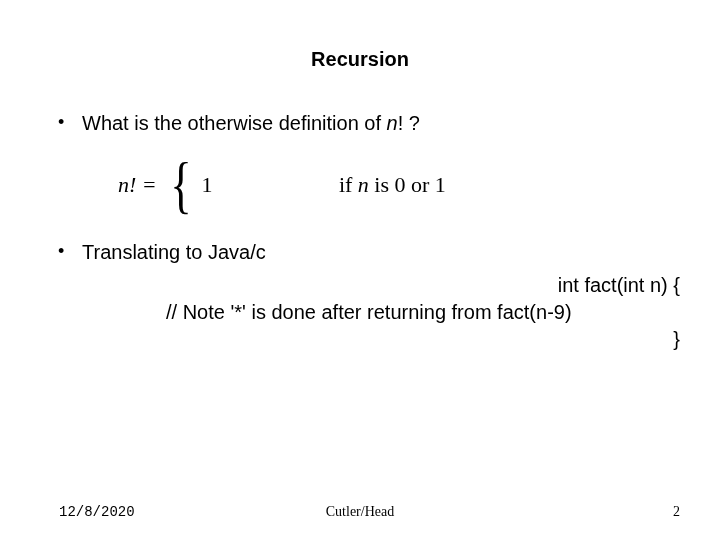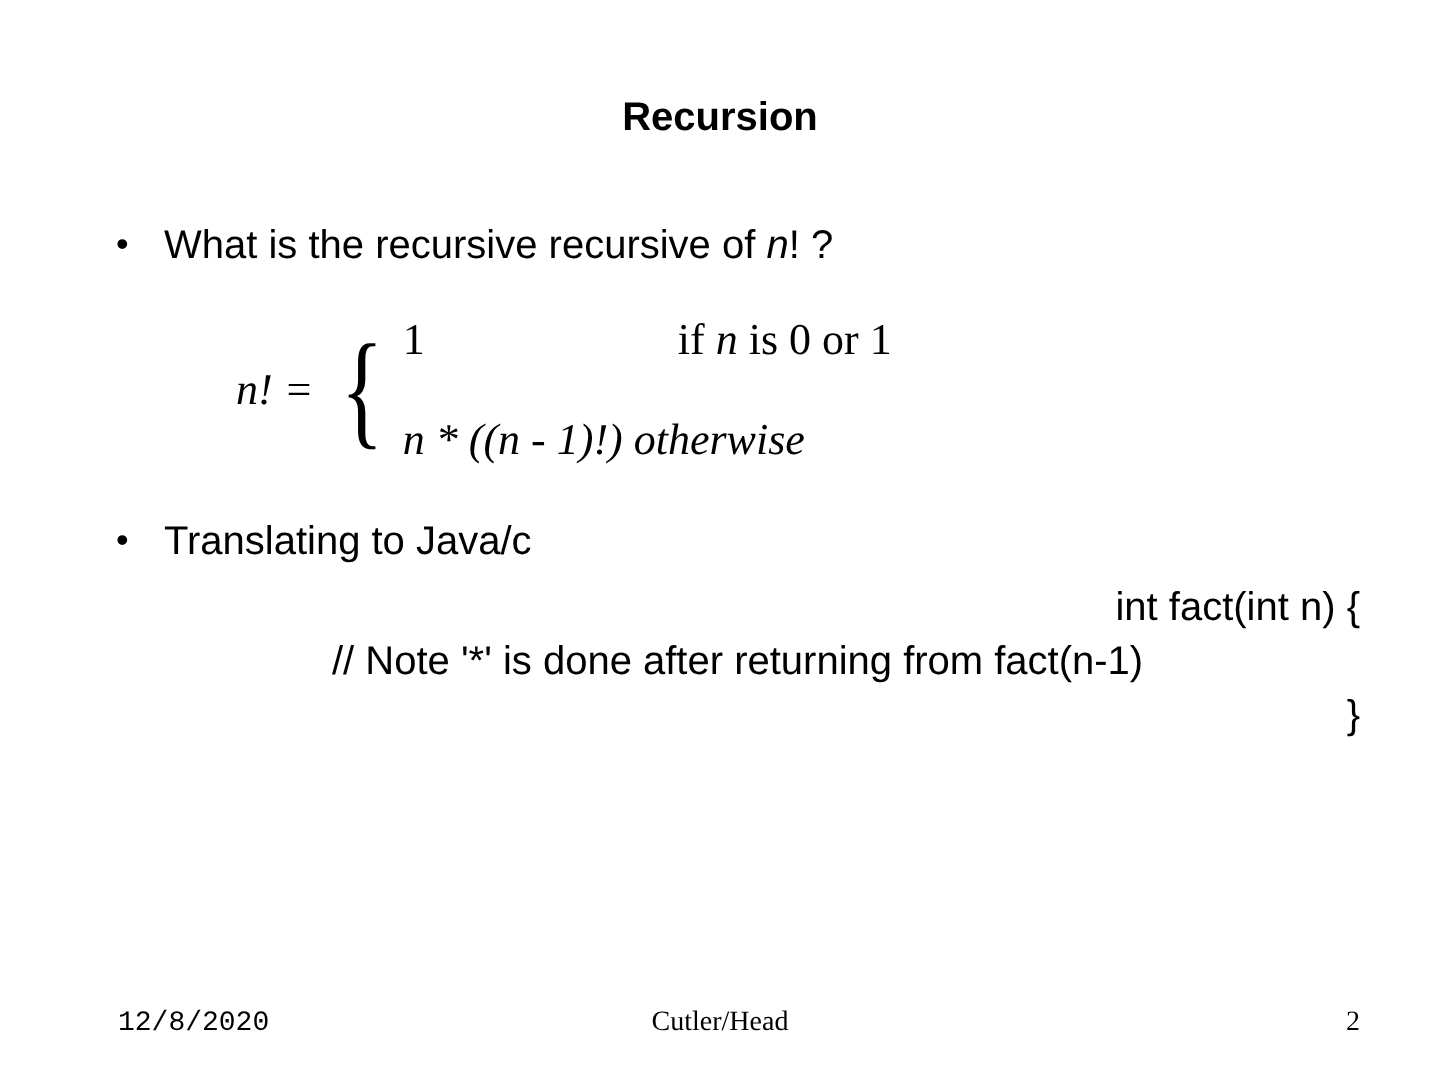--- a/index.html
+++ b/index.html
@@ -69,22 +69,22 @@
     font-size: 64px;
     line-height: 60px;
     padding: 0 6px 0 2px;
     font-weight: normal;
     font-family: "Times New Roman", Times, serif;
     transform: scaleX(0.7);
     display: inline-block;
   }
   .cases {
     display: flex;
-    flex-direction: column;
-    gap: 20px;
+    flex-direction: row;
+    gap: 6px;
   }
   .case-line {
     white-space: nowrap;
   }
   .code {
     margin-top: 2px;
   }
   .code .i1 { padding-left: 88px; text-align: right; }
   .code .i2 { padding-left: 108px; }
   .footer {
@@ -104,49 +104,46 @@
 
 <div class="slide">
 
   <div class="title">Recursion</div>
 
   <div class="content">
 
     <div class="bullet">
       <div class="dot">•</div>
       <div class="btext">
-        <span>What is the recursive recursive of </span><span class="italic">n</span><span>! ?</span>
+        <span>What is the otherwise definition of </span><span class="italic">n</span><span>! ?</span>
       </div>
     </div>
 
     <div class="formula">
       <div class="formula-row">
         <span class="lhs">n! =</span>
         <span class="brace">{</span>
         <div class="cases">
           <div class="case-line">
             <span>1</span>
             &nbsp;&nbsp;&nbsp;&nbsp;&nbsp;&nbsp;&nbsp;&nbsp;&nbsp;&nbsp;&nbsp;&nbsp;&nbsp;&nbsp;&nbsp;&nbsp;&nbsp;&nbsp;&nbsp;&nbsp;&nbsp;
             <span>if </span><span class="italic">n</span><span> is 0 or 1</span>
           </div>
-          <div class="case-line">
-            <span class="italic">n * ((n - 1)!)</span><span class="italic"> otherwise</span>
-          </div>
         </div>
       </div>
     </div>
 
     <div class="bullet">
       <div class="dot">•</div>
       <div class="btext">Translating to Java/c</div>
     </div>
 
     <div class="code">
       <div class="i1">int fact(int n) {</div>
-      <div class="i2">// Note '*' is done after returning from fact(n-1)</div>
+      <div class="i2">// Note '*' is done after returning from fact(n-9)</div>
       <div class="i1">}</div>
     </div>
 
   </div>
 
   <div class="footer">
     <div class="date">12/8/2020</div>
     <div class="center">Cutler/Head</div>
     <div class="num">2</div>
   </div>

